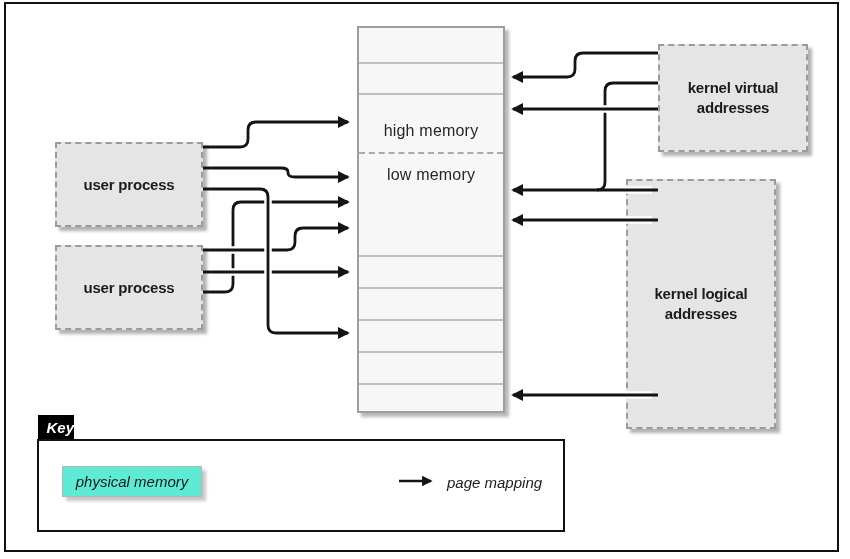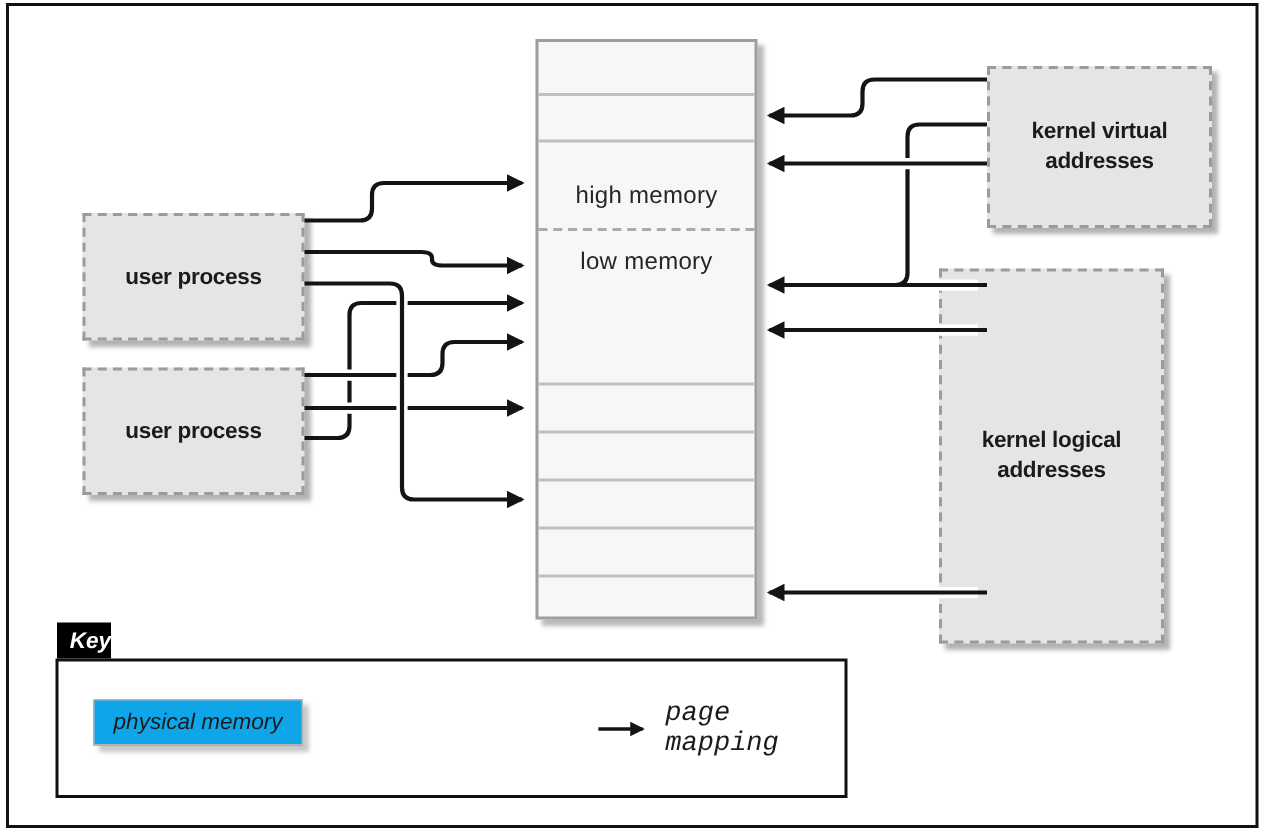--- a/index.html
+++ b/index.html
@@ -22,26 +22,26 @@
   .memlabel{position:absolute;left:0;width:100%;text-align:center;
             font-size:16px;color:#262626;letter-spacing:.2px;}
   
   .key-tab{position:absolute;left:38px;top:415px;width:36px;height:24px;
            background:#000;color:#fff;font:italic bold 15px "Liberation Sans",sans-serif;
            display:flex;align-items:center;justify-content:flex-end;z-index:3;}
   .key-box{position:absolute;left:37px;top:439px;width:528px;height:93px;
            box-sizing:border-box;border:2px solid #111;background:#fff;z-index:2;}
   .key-sample{position:absolute;box-sizing:border-box;display:flex;align-items:center;
               justify-content:center;font-style:italic;font-size:15px;color:#1b1b1b;}
-  .key-physical{left:23px;top:25px;width:140px;height:31px;background:#0ea5e9;
+  .key-physical{left:23px;top:25px;width:140px;height:31px;background:#5eead4;
                 border:1px solid #b5b5b5;box-shadow:4px 4px 3px rgba(0,0,0,.22);}
   .key-address{left:195px;top:26px;width:131px;height:32px;background:#e5e5e5;
                border:2px dashed #9b9b9b;box-shadow:4px 4px 3px rgba(0,0,0,.22);}
   .key-mapping{position:absolute;left:359px;top:33px;height:24px;display:flex;
-               align-items:center;gap:5px;font-style:italic;font-size:18px;color:#1b1b1b;font-family:Liberation Mono, monospace;}
+               gap:5px;font-style:italic;font-size:15px;color:#1b1b1b;}
   .wires{position:absolute;left:0;top:0;z-index:2;pointer-events:none;}
   .casing{fill:none;stroke:#ffffff;stroke-width:7.5;}
   .wire{fill:none;stroke:#141414;stroke-width:2.8;}
 </style>
 </head>
 <body>
 
 <div class="stage">
 
   <div class="frame"></div>

